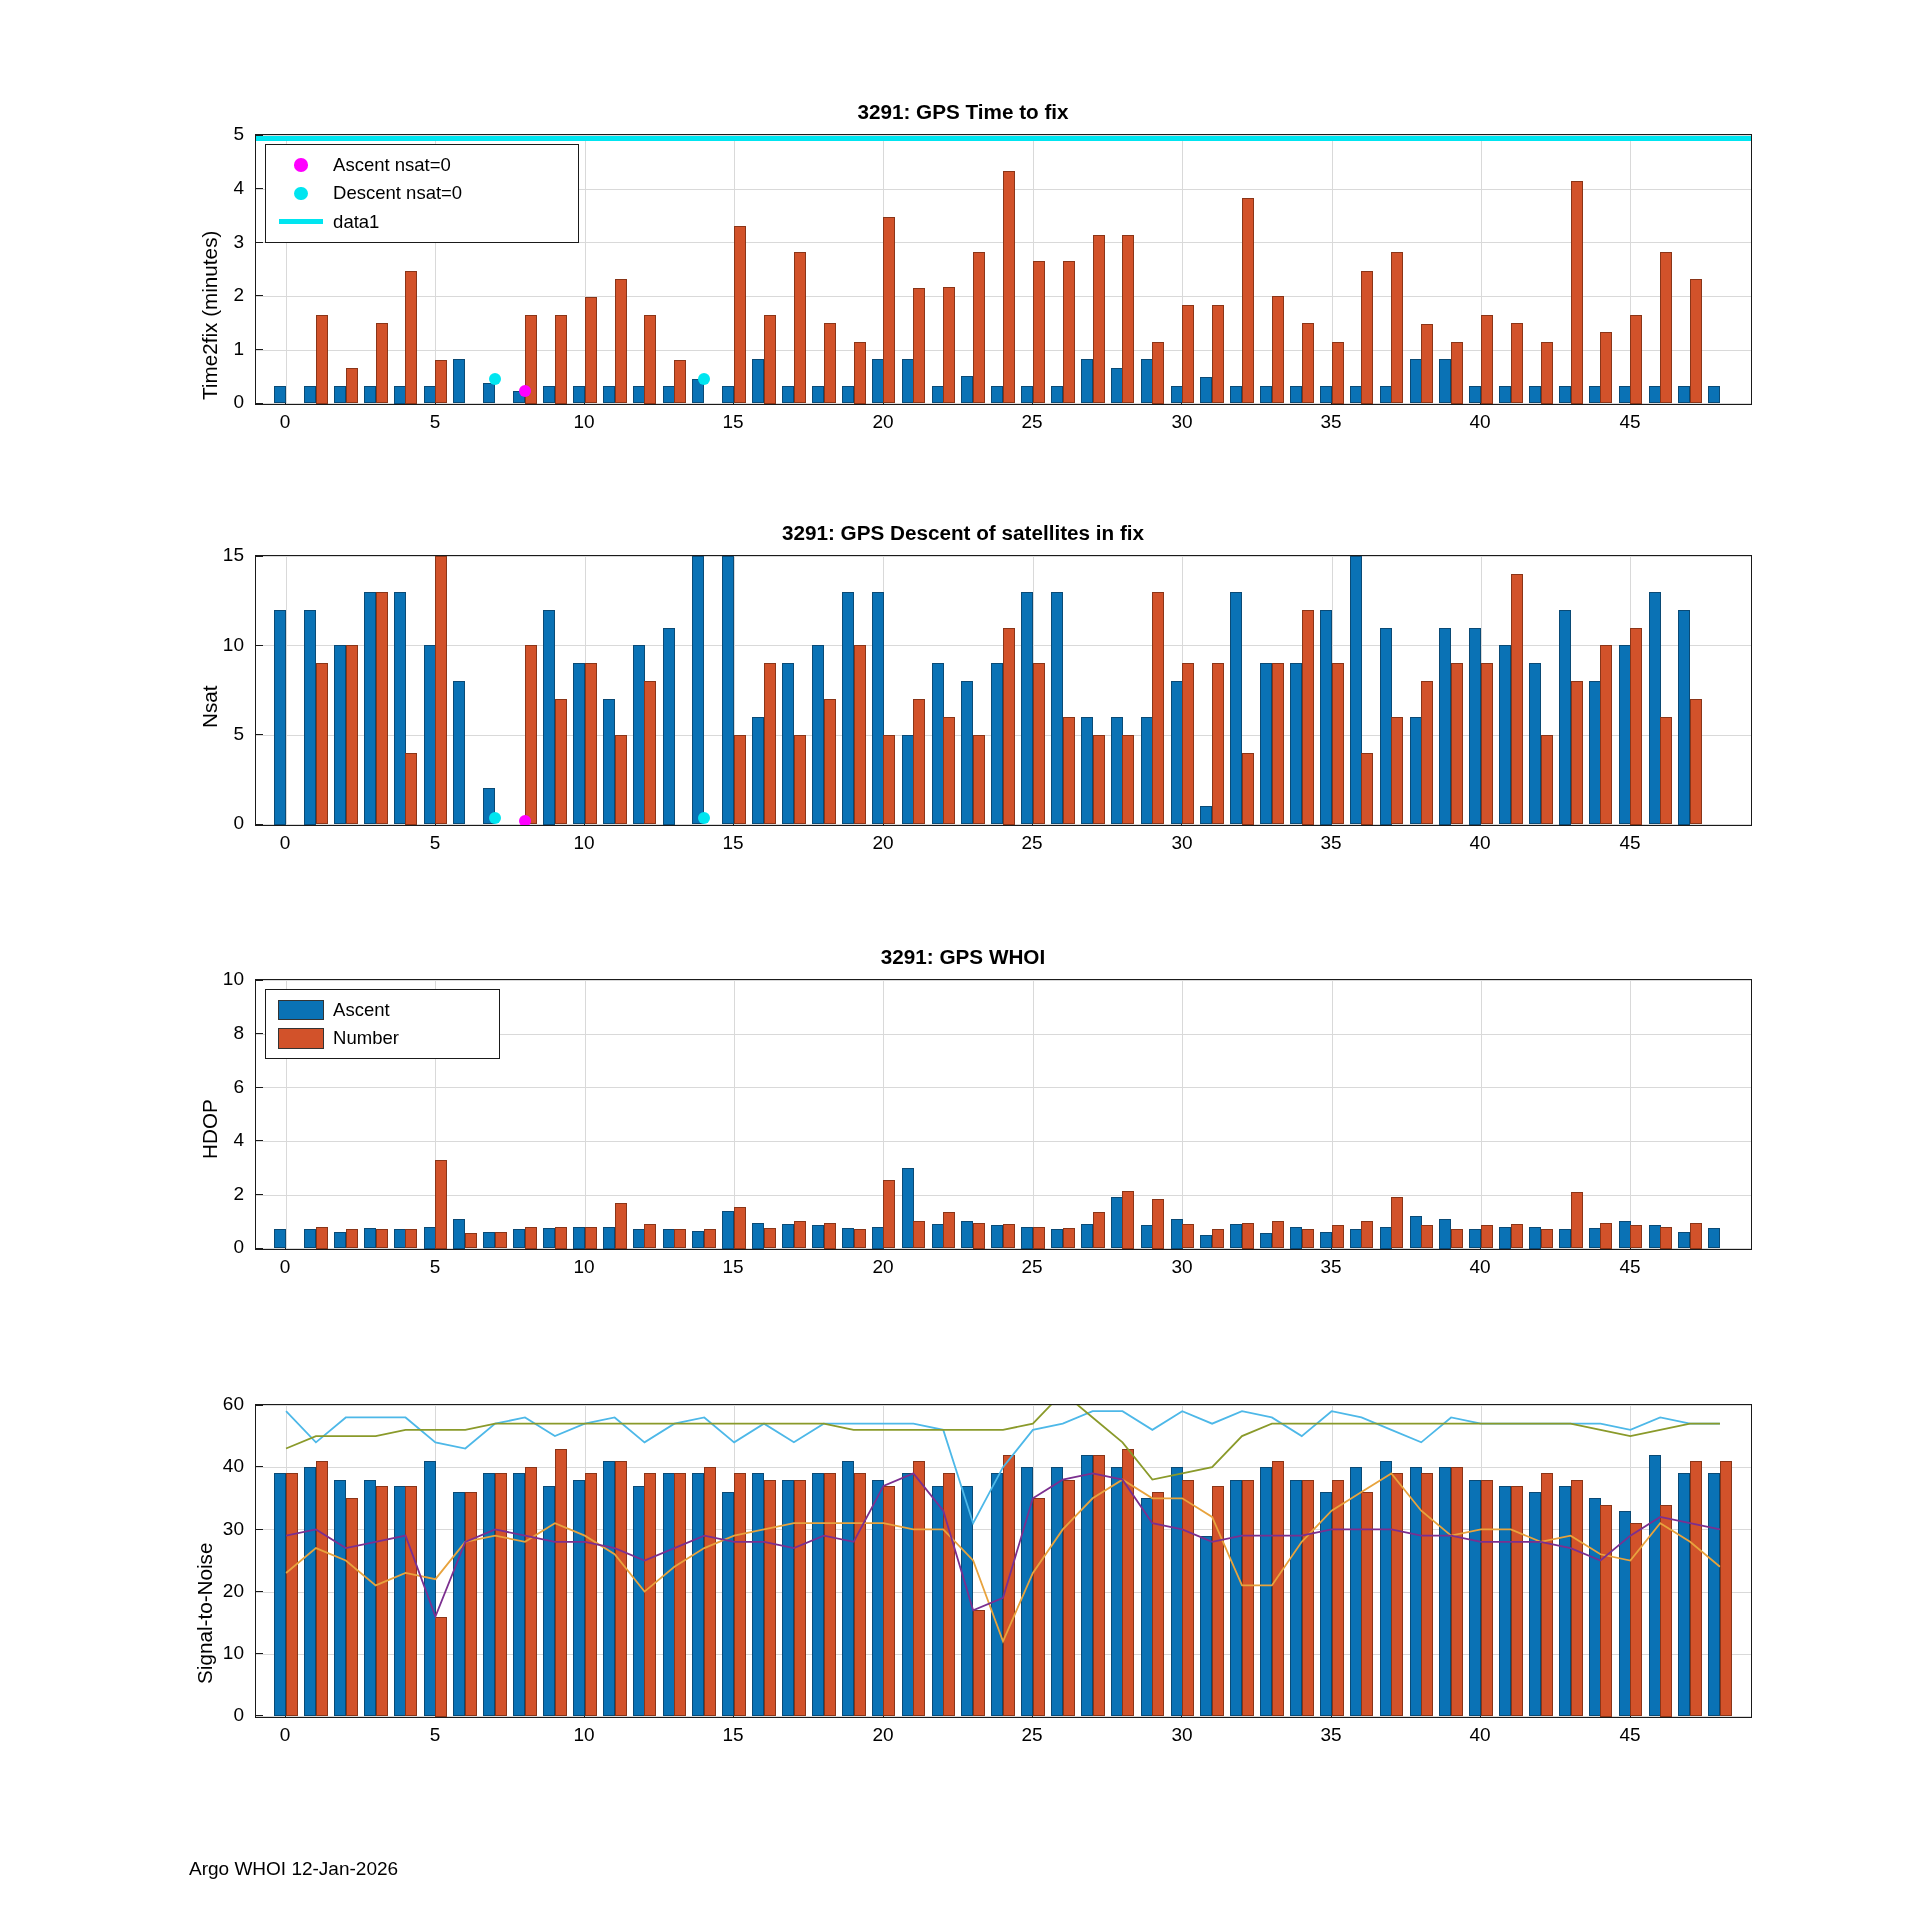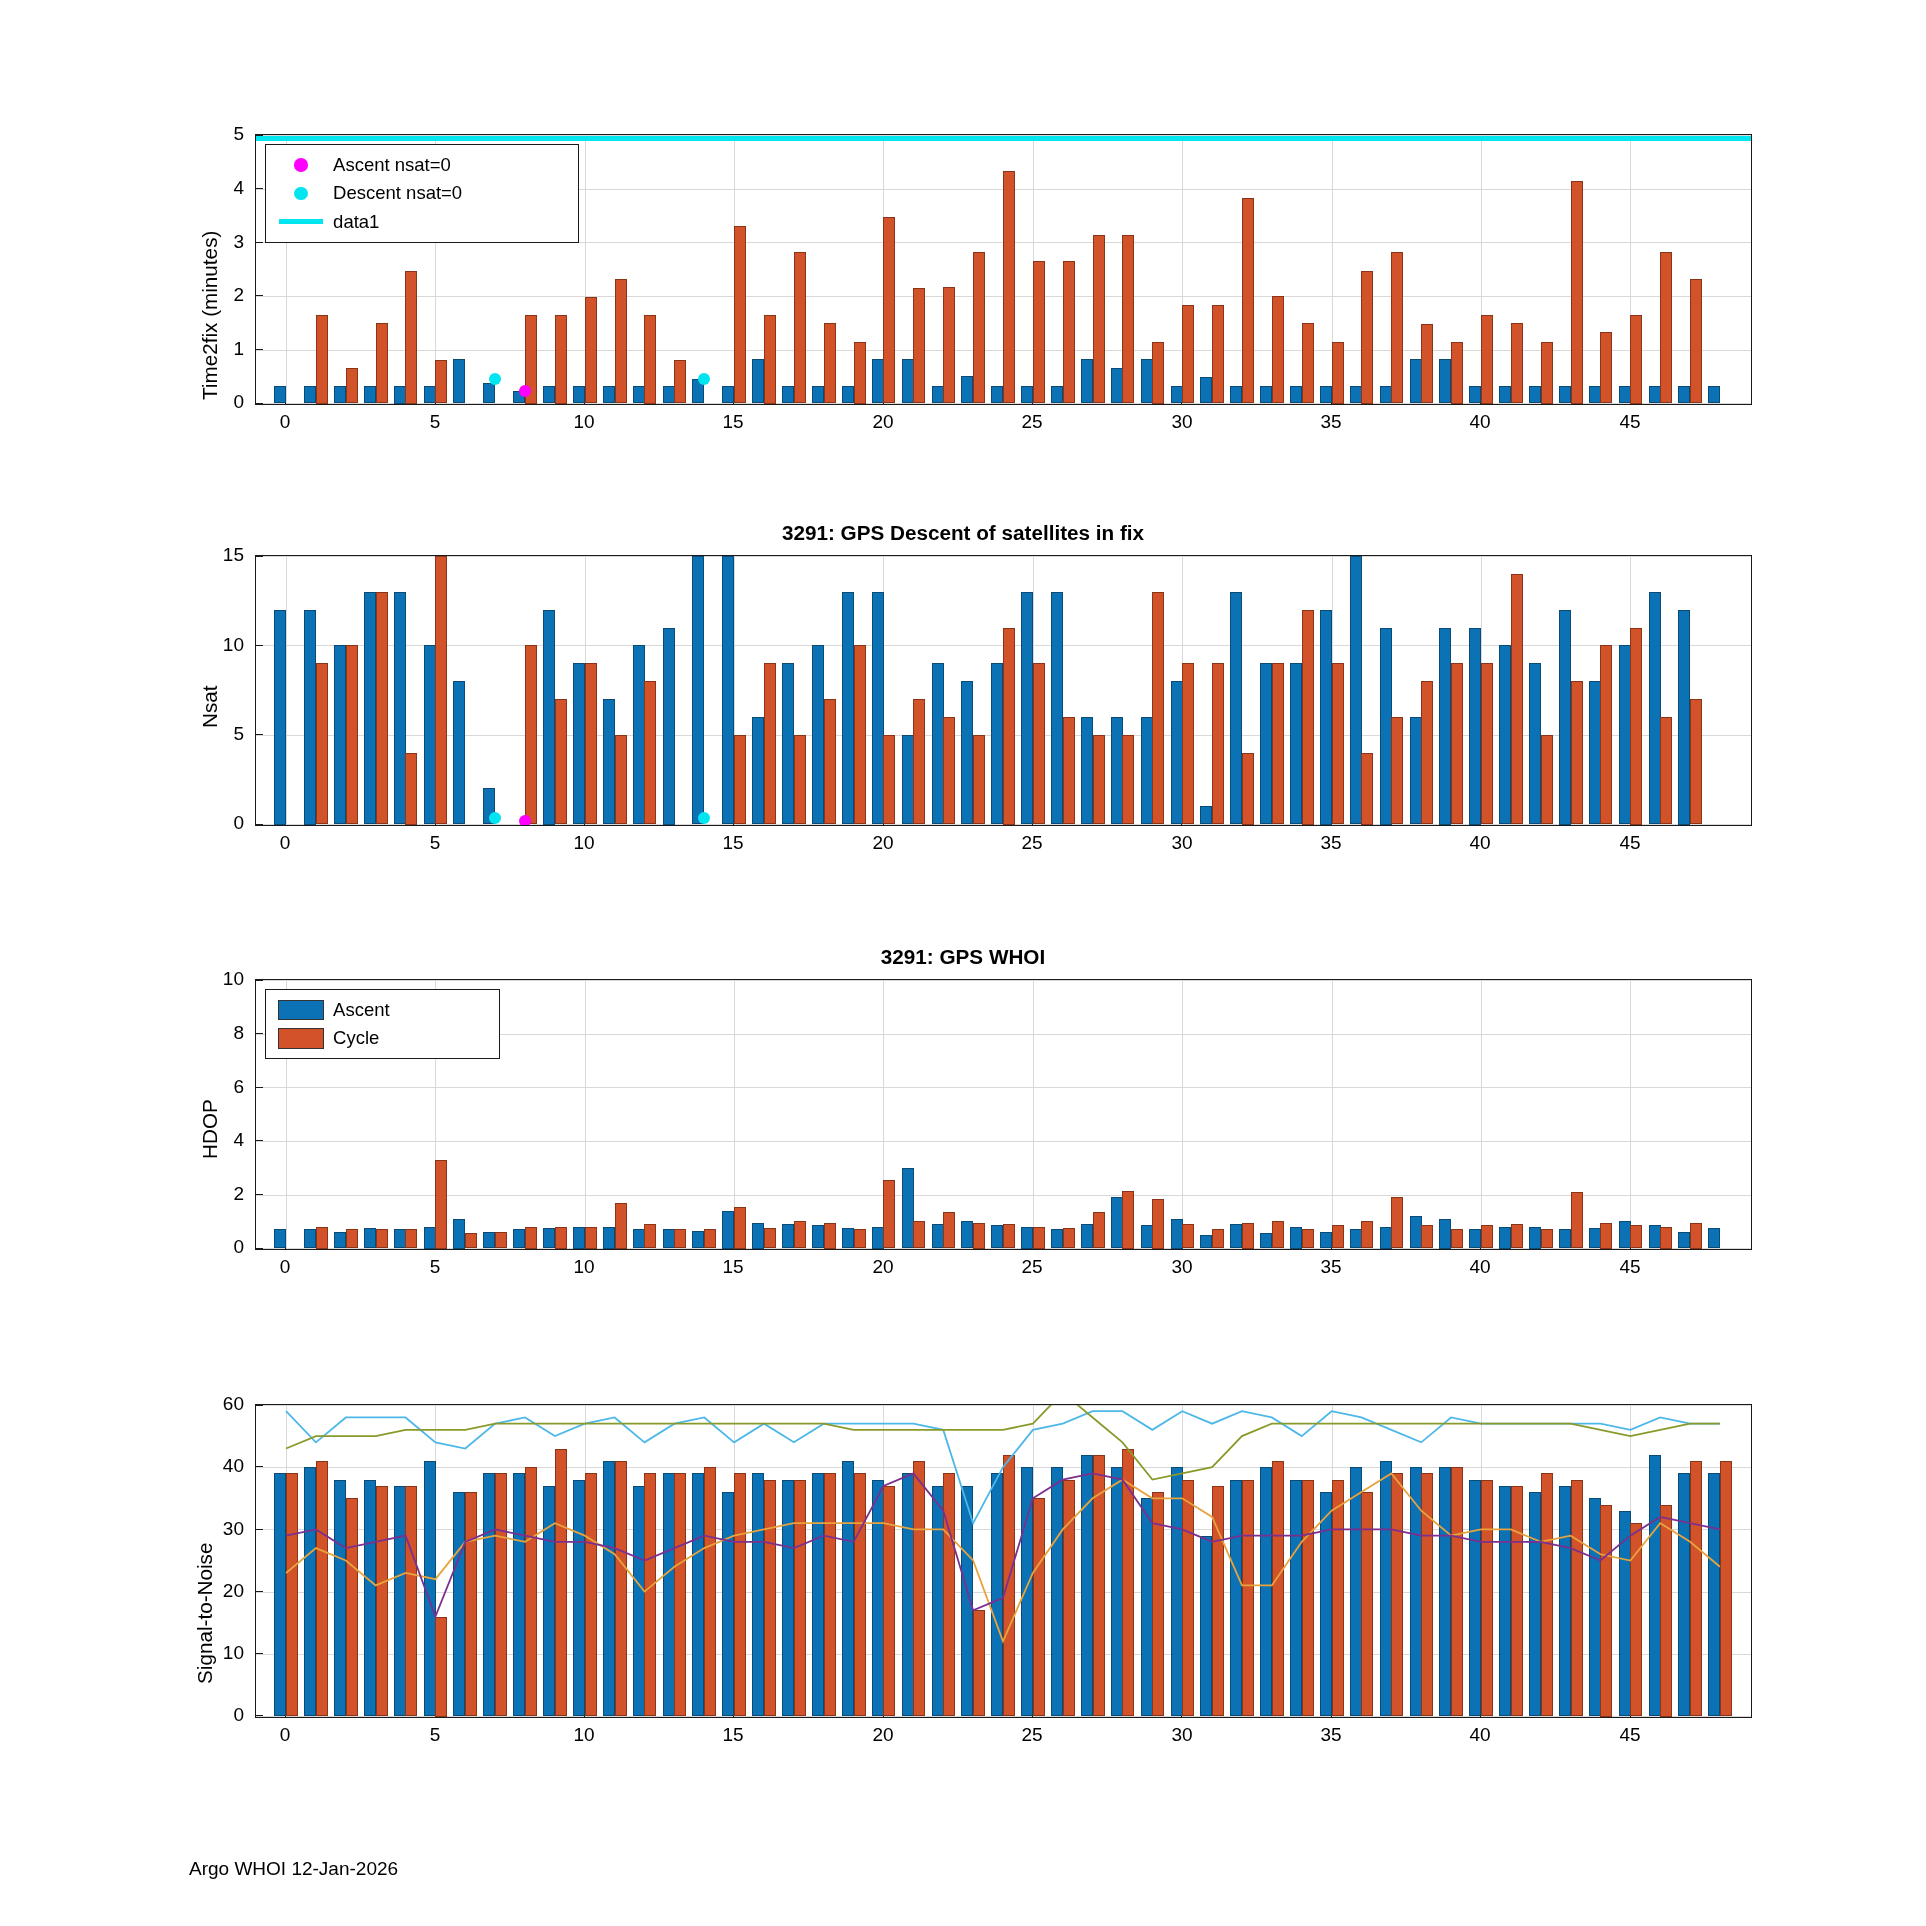--- a/index.html
+++ b/index.html
@@ -137,20 +137,21 @@
     color: #000;
   }
   svg.overlay { position: absolute; left: 0; top: 0; overflow: visible; }
 </style>
 </head>
 <body>
 
 <div class="figure">
 
   <div class="panel" style="left:0;top:100px;width:1926px;height:342px;">
+    <div class="title" style="top:0;">3291: GPS Time to fix</div>
     <div class="plotbox" id="box0" style="left:255px;top:34px;width:1497px;height:271px;">
         <div class="gridline-h" style="top: 268px;"></div>
         <div class="tickmark-y" style="top: 268px;"></div>
         <div class="gridline-h" style="top: 215px;"></div>
         <div class="tickmark-y" style="top: 214px;"></div>
         <div class="gridline-h" style="top: 161px;"></div>
         <div class="tickmark-y" style="top: 160px;"></div>
         <div class="gridline-h" style="top: 107px;"></div>
         <div class="tickmark-y" style="top: 107px;"></div>
         <div class="gridline-h" style="top: 54px;"></div>
@@ -621,21 +622,21 @@
         <div class="legend-row">
           <span class="legend-key">
             <span class="legend-patch" style="background: rgb(10, 114, 181);"></span>
           </span>
           <span>Ascent</span>
         </div>
         <div class="legend-row">
           <span class="legend-key">
             <span class="legend-patch" style="background: rgb(210, 82, 42);"></span>
           </span>
-          <span>Cycle</span>
+          <span>Number</span>
         </div>
       </div>
   </div>
 
   <div class="panel" style="left:0;top:1370px;width:1926px;height:399px;">
     <div class="plotbox" id="box3" style="left:255px;top:34px;width:1497px;height:314px;">
         <div class="gridline-h" style="top: 311px;"></div>
         <div class="tickmark-y" style="top: 310px;"></div>
         <div class="gridline-h" style="top: 249px;"></div>
         <div class="tickmark-y" style="top: 248px;"></div>

